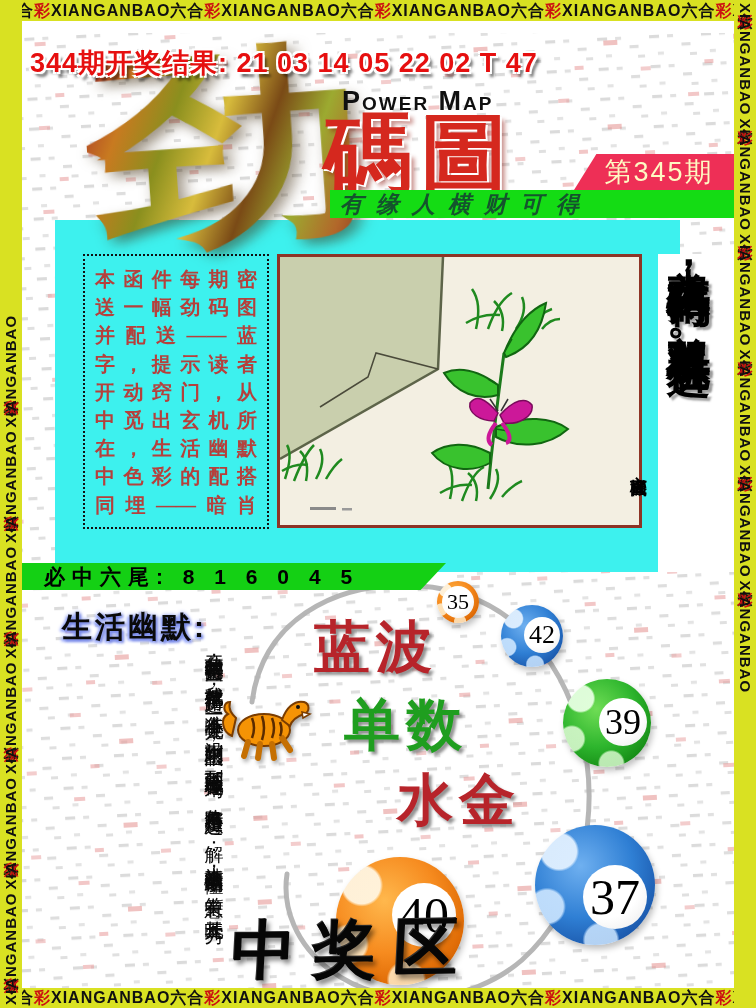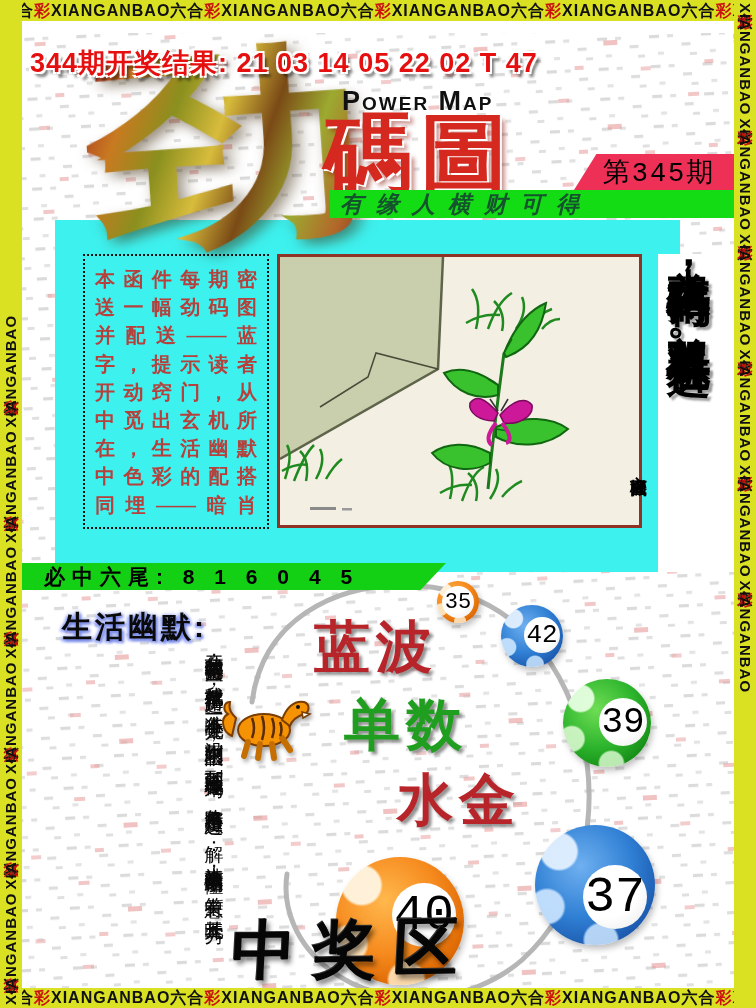--- a/index.html
+++ b/index.html
@@ -31,21 +31,21 @@
        transform:rotate(-4deg) scaleX(1.32);transform-origin:left top;
        filter:drop-shadow(5px 6px 6px rgba(60,40,10,.5));}
   .powermap{position:absolute;left:320px;top:53px;z-index:6;font-variant:small-caps;
        font-weight:900;font-size:27px;letter-spacing:2px;color:#101010;}
   .matu{position:absolute;left:302px;top:64px;z-index:6;font-family:"Liberation Serif",serif;
        font-weight:900;font-size:88px;line-height:92px;letter-spacing:8px;color:#d5281e;
        text-shadow:2px 2px 0 #ffffff,5px 5px 4px rgba(140,20,10,.45);margin-top:12px;}
   .banner{position:absolute;left:552px;top:121px;width:160px;height:36px;z-index:6;
        background:#ee2f56;clip-path:polygon(14% 0,100% 0,100% 100%,0 100%);
        display:flex;align-items:center;justify-content:center;}
-  .banner span{font-family:Liberation Mono, monospace;font-size:27px;color:#000000;letter-spacing:2px;padding-left:10px;}
+  .banner span{font-family:Liberation Sans, sans-serif;font-size:27px;color:#fef9c3;letter-spacing:2px;padding-left:10px;}
   .slogan-bar{position:absolute;left:308px;top:157px;width:404px;height:28px;z-index:6;background:#14dc14;
        display:flex;align-items:center;}
   .slogan-bar span{font-size:23px;font-weight:700;font-style:italic;letter-spacing:13px;color:#14532d;padding-left:10px;white-space:nowrap;}
   
   .cyan{position:absolute;left:33px;top:187px;width:625px;height:352px;background:#3df1ee;z-index:1;}
   .cyan-notch{position:absolute;left:636px;top:221px;width:76px;height:318px;background:#fff;z-index:2;}
   .intro{position:absolute;left:61px;top:221px;width:186px;height:275px;z-index:4;
        border:2px dotted #101010;box-sizing:border-box;padding:9px 10px 0 10px;}
   .intro div{font-family:"Liberation Serif",serif;font-size:20px;font-weight:700;color:#b5403c;
        line-height:28.2px;text-align:justify;text-align-last:justify;}
@@ -69,21 +69,21 @@
         letter-spacing:6px;white-space:nowrap;text-shadow:3px 3px 3px rgba(120,120,120,.8);}
   .h1{left:292px;top:577px;color:#b7242a;}
   .h2{left:322px;top:655px;color:#1f9e1f;}
   .h3{left:375px;top:730px;color:#b7242a;}
   .nums{position:absolute;left:191px;top:773px;z-index:6;font-family:"Liberation Serif",serif;
         font-size:33px;line-height:36px;color:#0a0a0a;letter-spacing:4px;}
   
   .ball{position:absolute;border-radius:50%;z-index:10;}
   .ball .num{position:absolute;border-radius:50%;display:flex;align-items:center;justify-content:center;
         background:radial-gradient(circle at 35% 30%,#ffffff 55%,#e8e8e8 100%);
-        font-family:Liberation Mono, monospace;color:#000;}
+        font-family:Liberation Serif, serif;color:#000;}
   .b-orange{background:
      radial-gradient(circle at 20% 22%,rgba(255,245,225,.95) 0 13%,rgba(255,255,255,0) 15%),
      radial-gradient(circle at 10% 68%,rgba(255,235,200,.9) 0 12%,rgba(255,255,255,0) 14%),
      radial-gradient(circle at 55% 96%,rgba(255,235,200,.85) 0 12%,rgba(255,255,255,0) 14%),
      radial-gradient(circle at 38% 34%,#ffb84d 0%,#f68b1f 45%,#e06c06 72%,#a84a00 100%);
      box-shadow:2px 4px 6px rgba(0,0,0,.25);}
   .b-blue{background:
      radial-gradient(circle at 20% 22%,rgba(225,240,255,.95) 0 13%,rgba(255,255,255,0) 15%),
      radial-gradient(circle at 10% 68%,rgba(205,230,255,.9) 0 12%,rgba(255,255,255,0) 14%),
      radial-gradient(circle at 55% 96%,rgba(205,230,255,.85) 0 12%,rgba(255,255,255,0) 14%),

